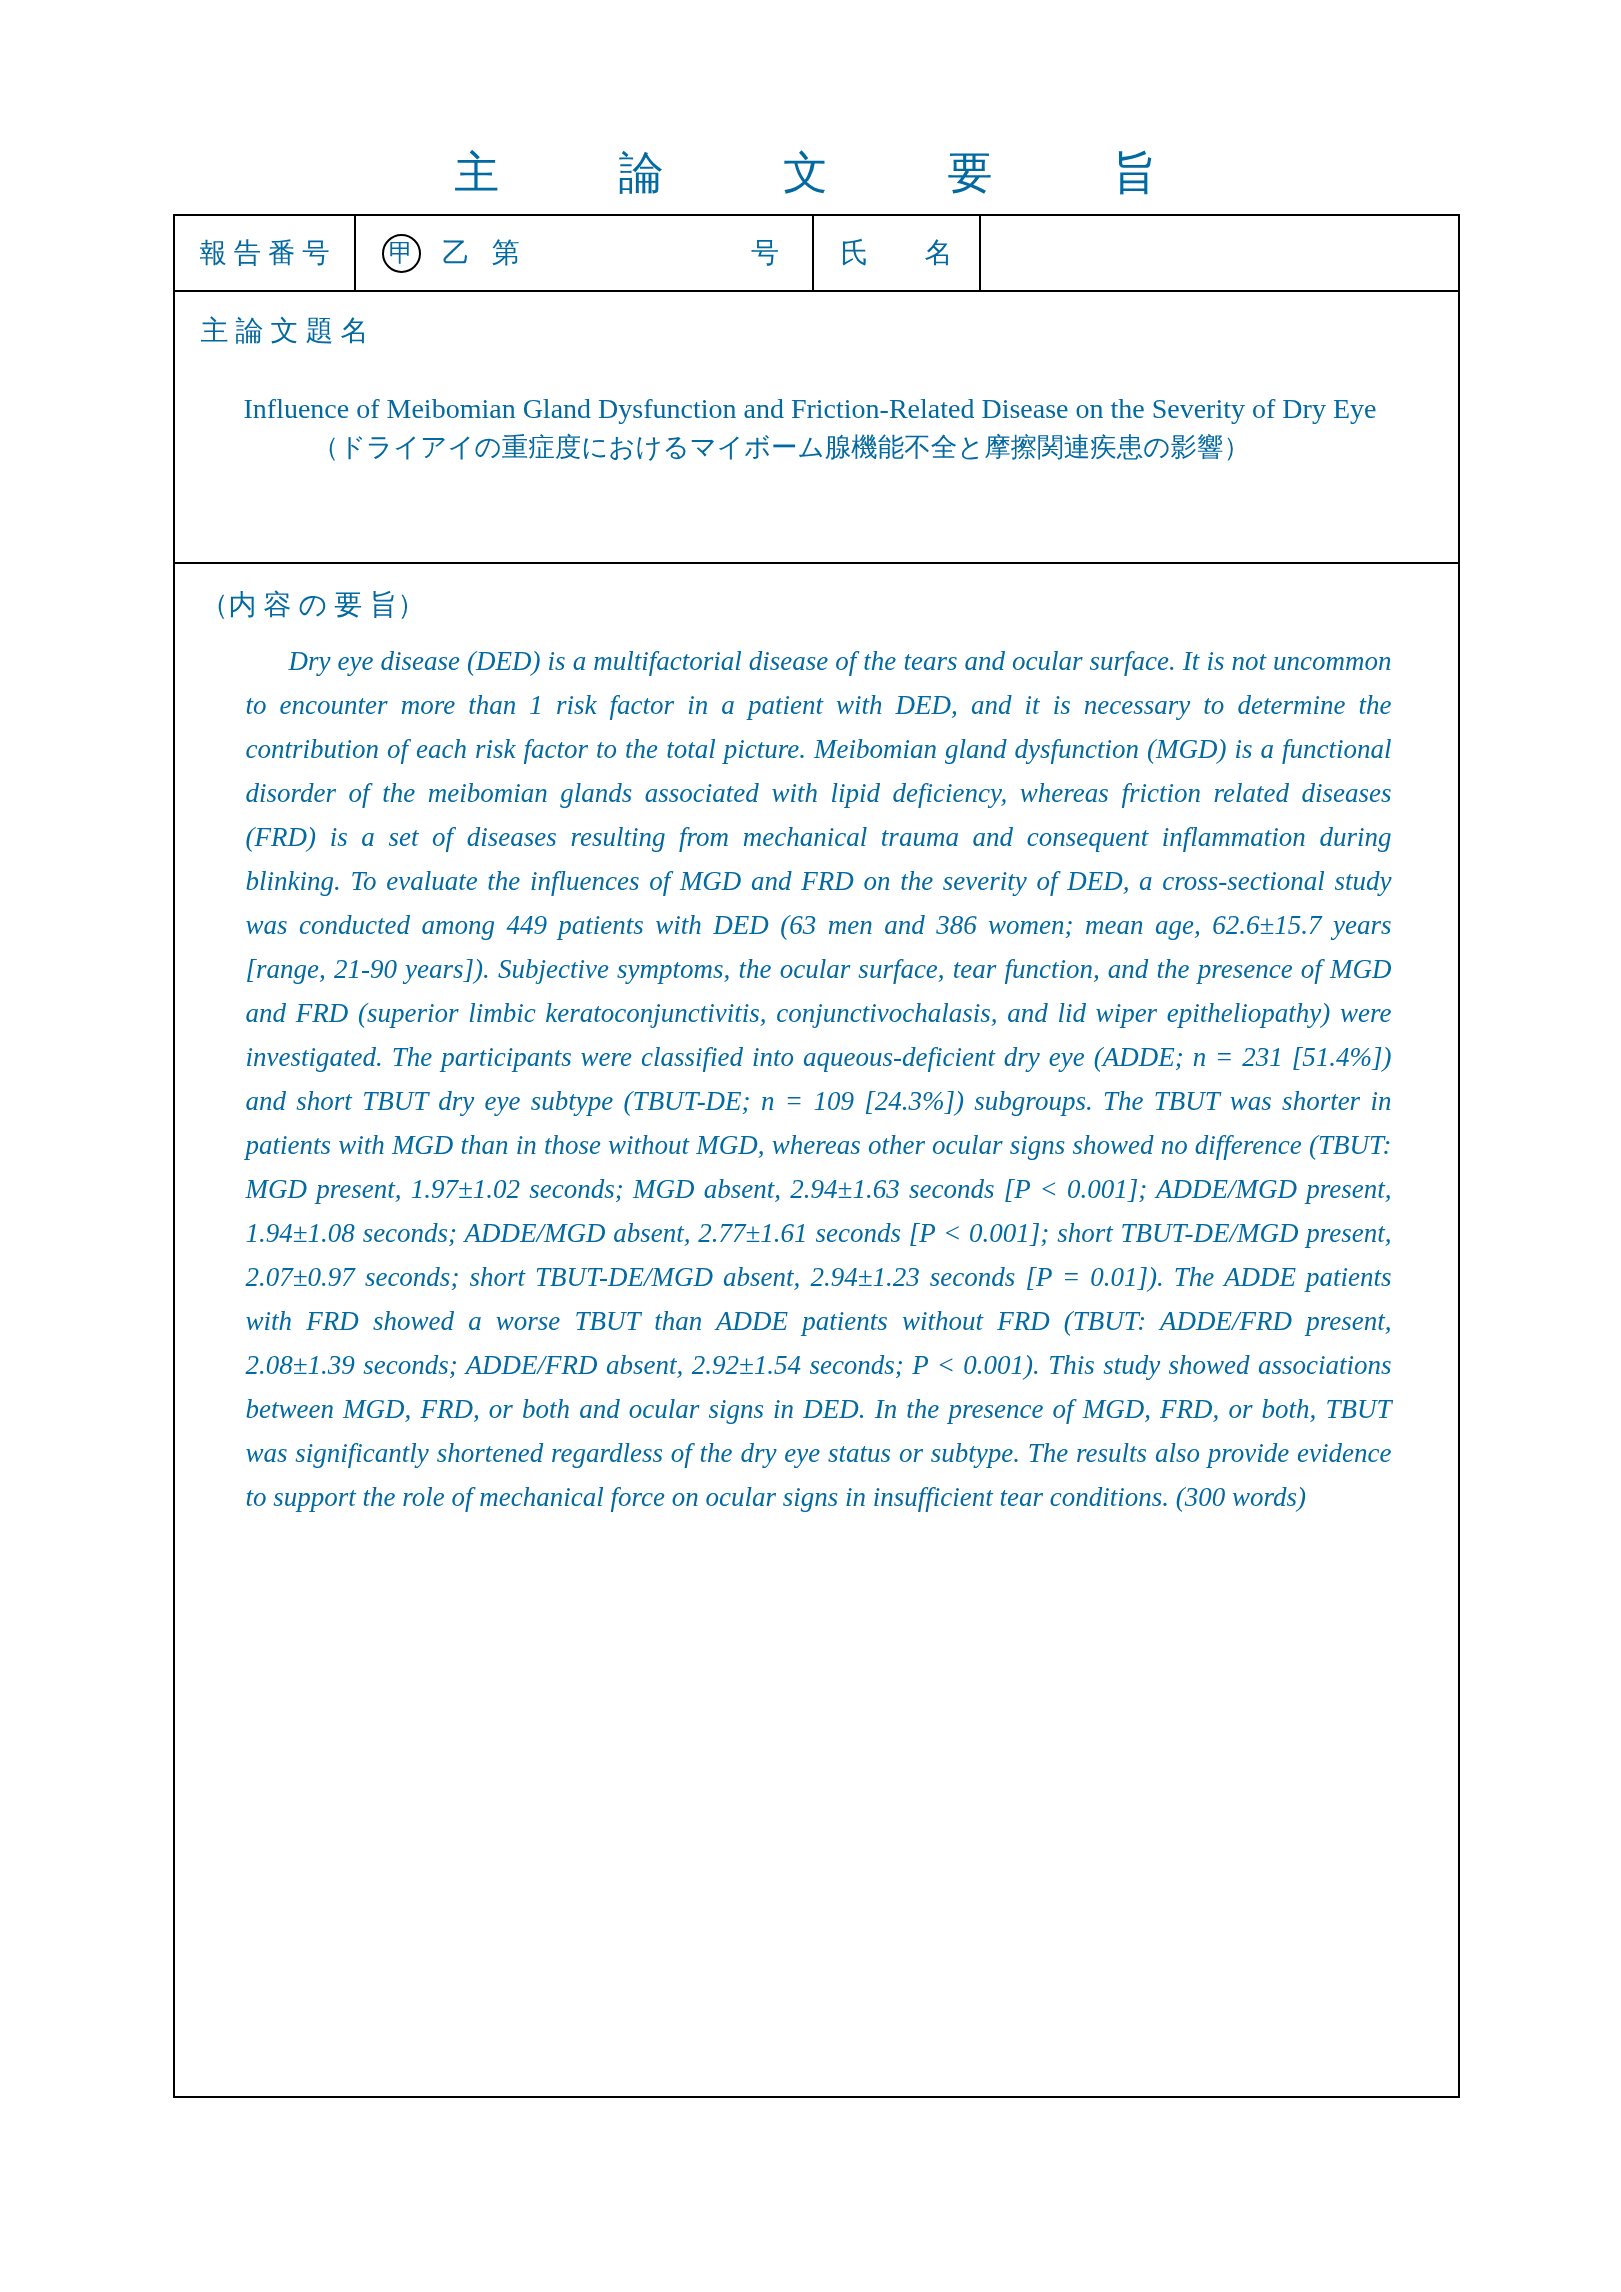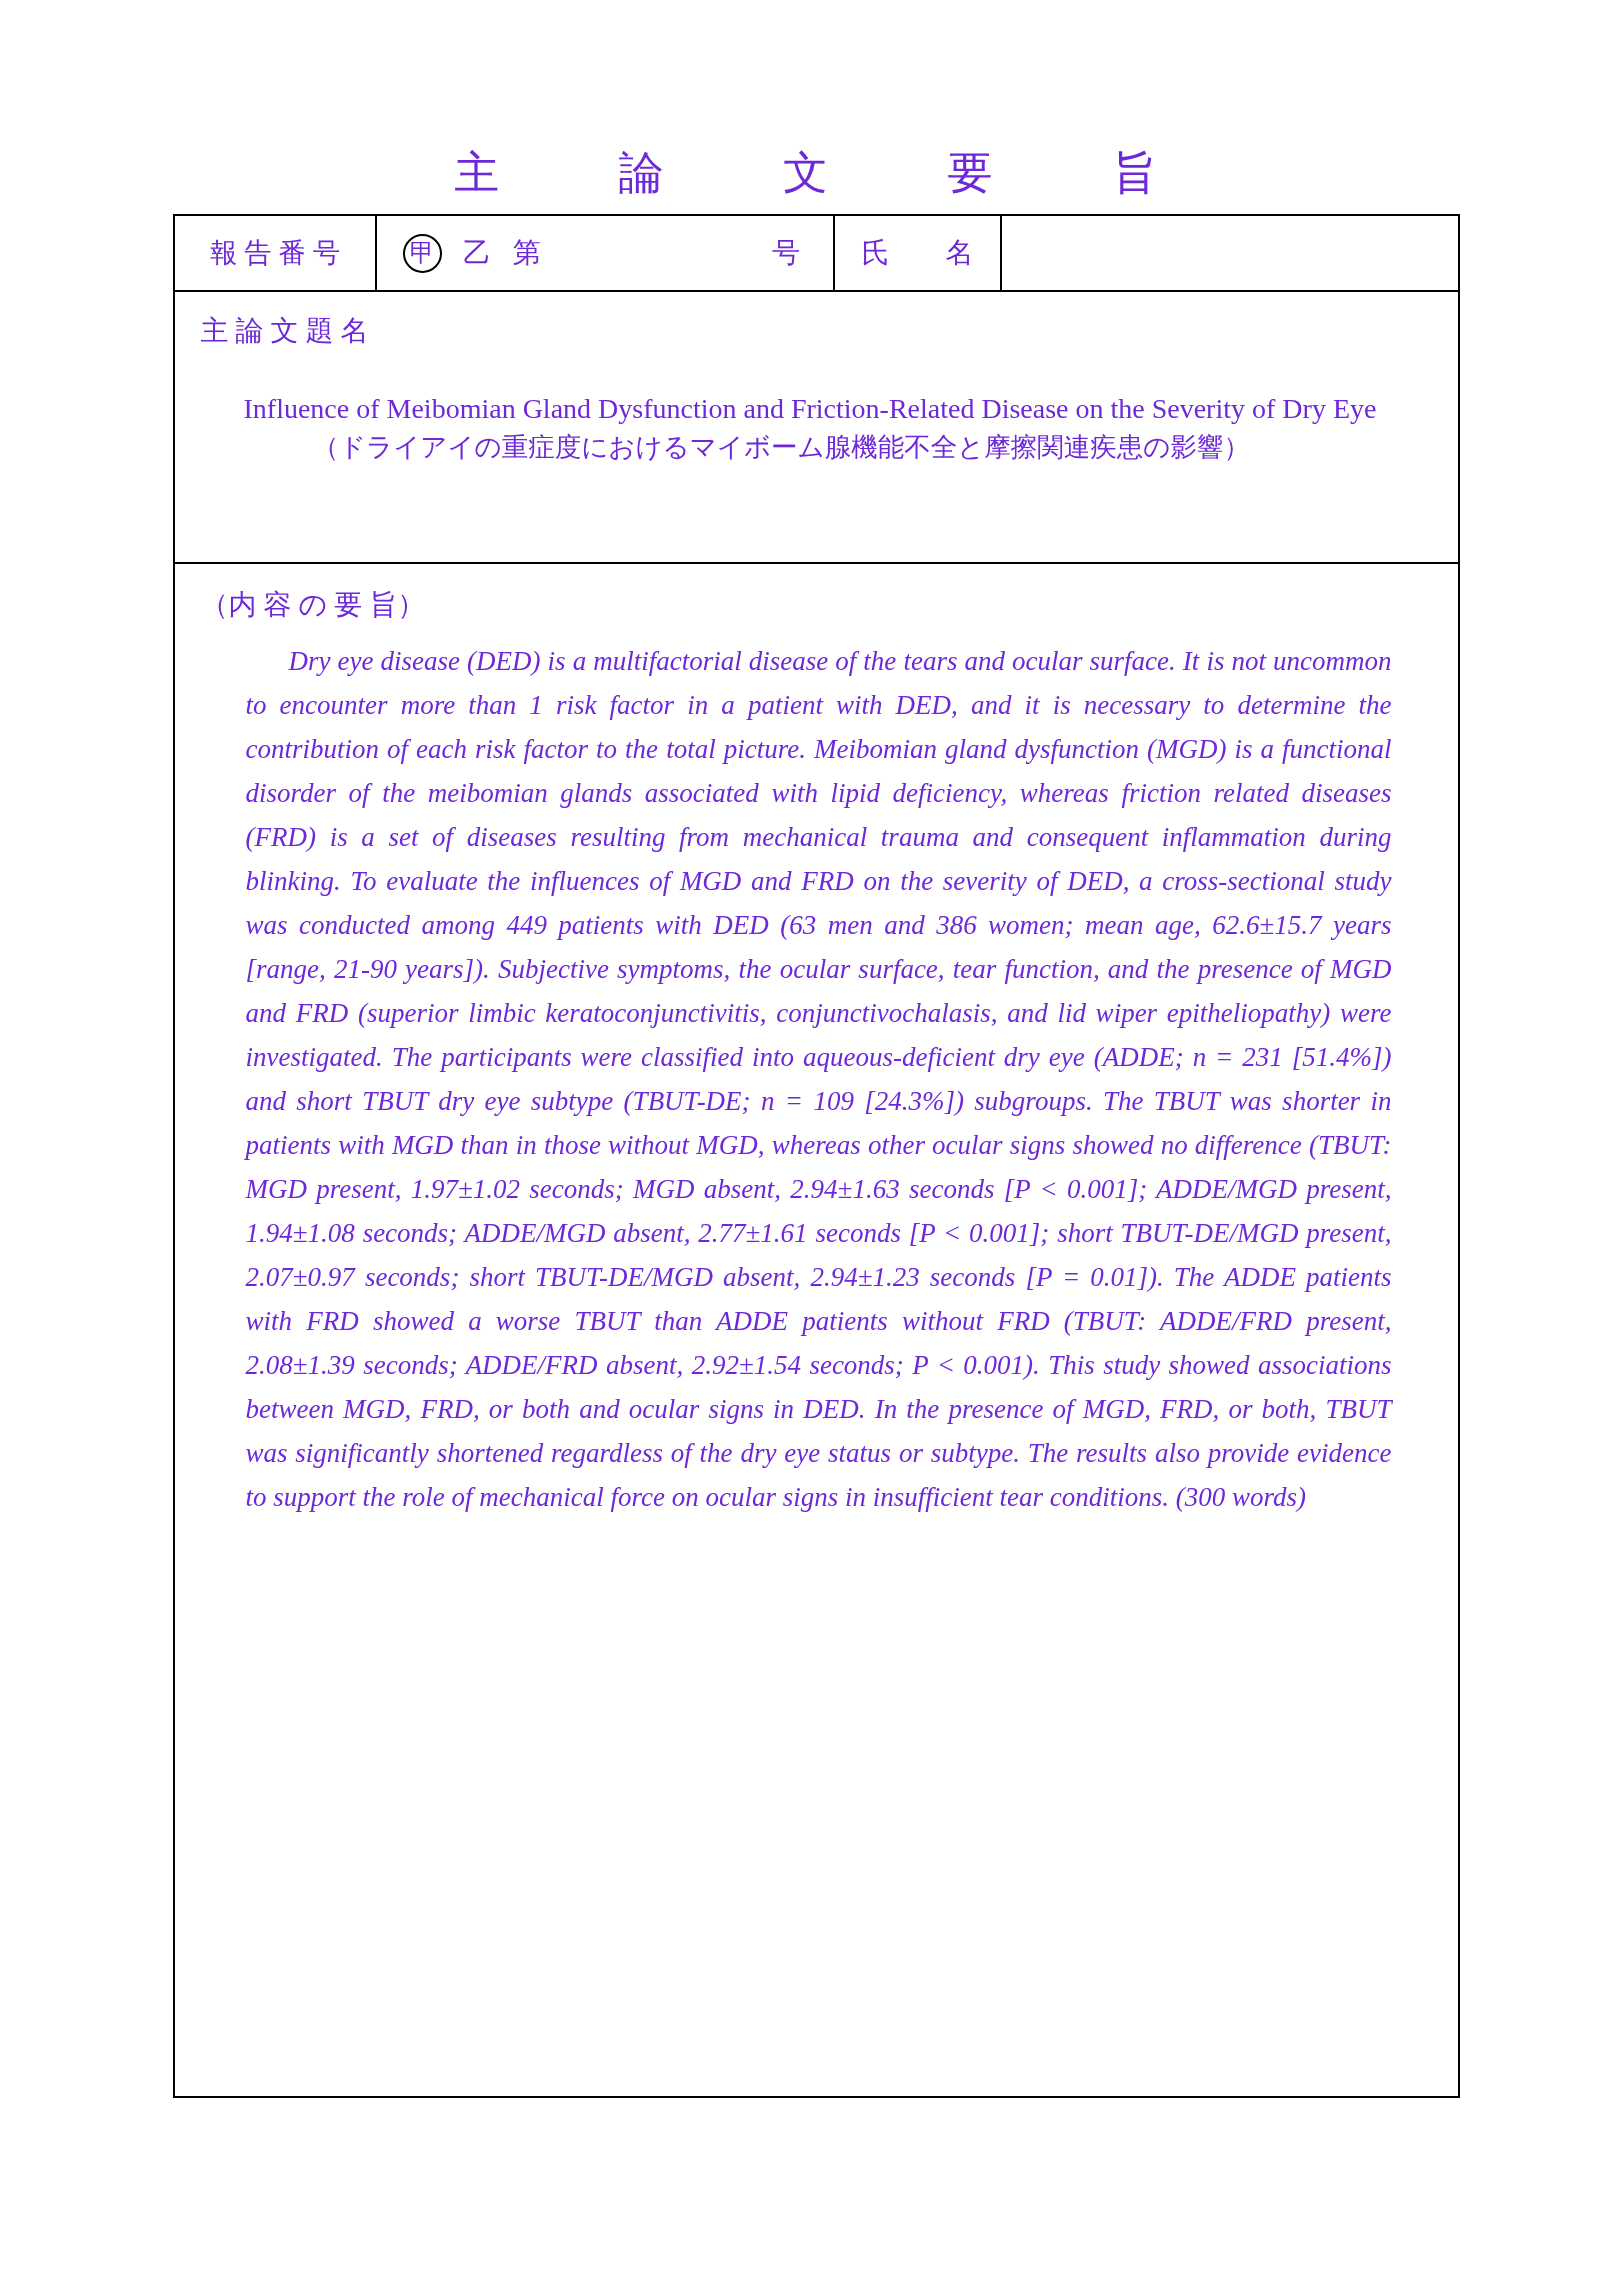--- a/index.html
+++ b/index.html
@@ -2,21 +2,21 @@
 <html lang="ja"><head>
 <meta charset="utf-8">
 <style>
   * { margin: 0; padding: 0; box-sizing: border-box; }
   html, body { background: #ffffff; }
   .page {
     position: relative;
     width: 1621px;
     height: 2293px;
     background: #ffffff;
-    color: #6d28d9;
+    color: #0369a1;
     font-family: "Liberation Serif", "DejaVu Serif", serif;
     overflow: hidden;
   }
   .doc-title {
     position: absolute;
     top: 143px;
     left: 0;
     width: 100%;
     text-align: center;
     font-size: 45px;
@@ -39,21 +39,21 @@
     display: flex;
     height: 76px;
     border-bottom: 2px solid #000000;
     flex: 0 0 auto;
   }
   .cell {
     display: flex;
     align-items: center;
   }
   .cell-report-label {
-    width: 202px;
+    width: 181px;
     justify-content: center;
     font-size: 27.4px;
     border-right: 2px solid #000000;
     white-space: pre;
   }
   .cell-number {
     width: 458px;
     border-right: 2px solid #000000;
     padding: 0 33px 0 25.5px;
     font-size: 28px;

